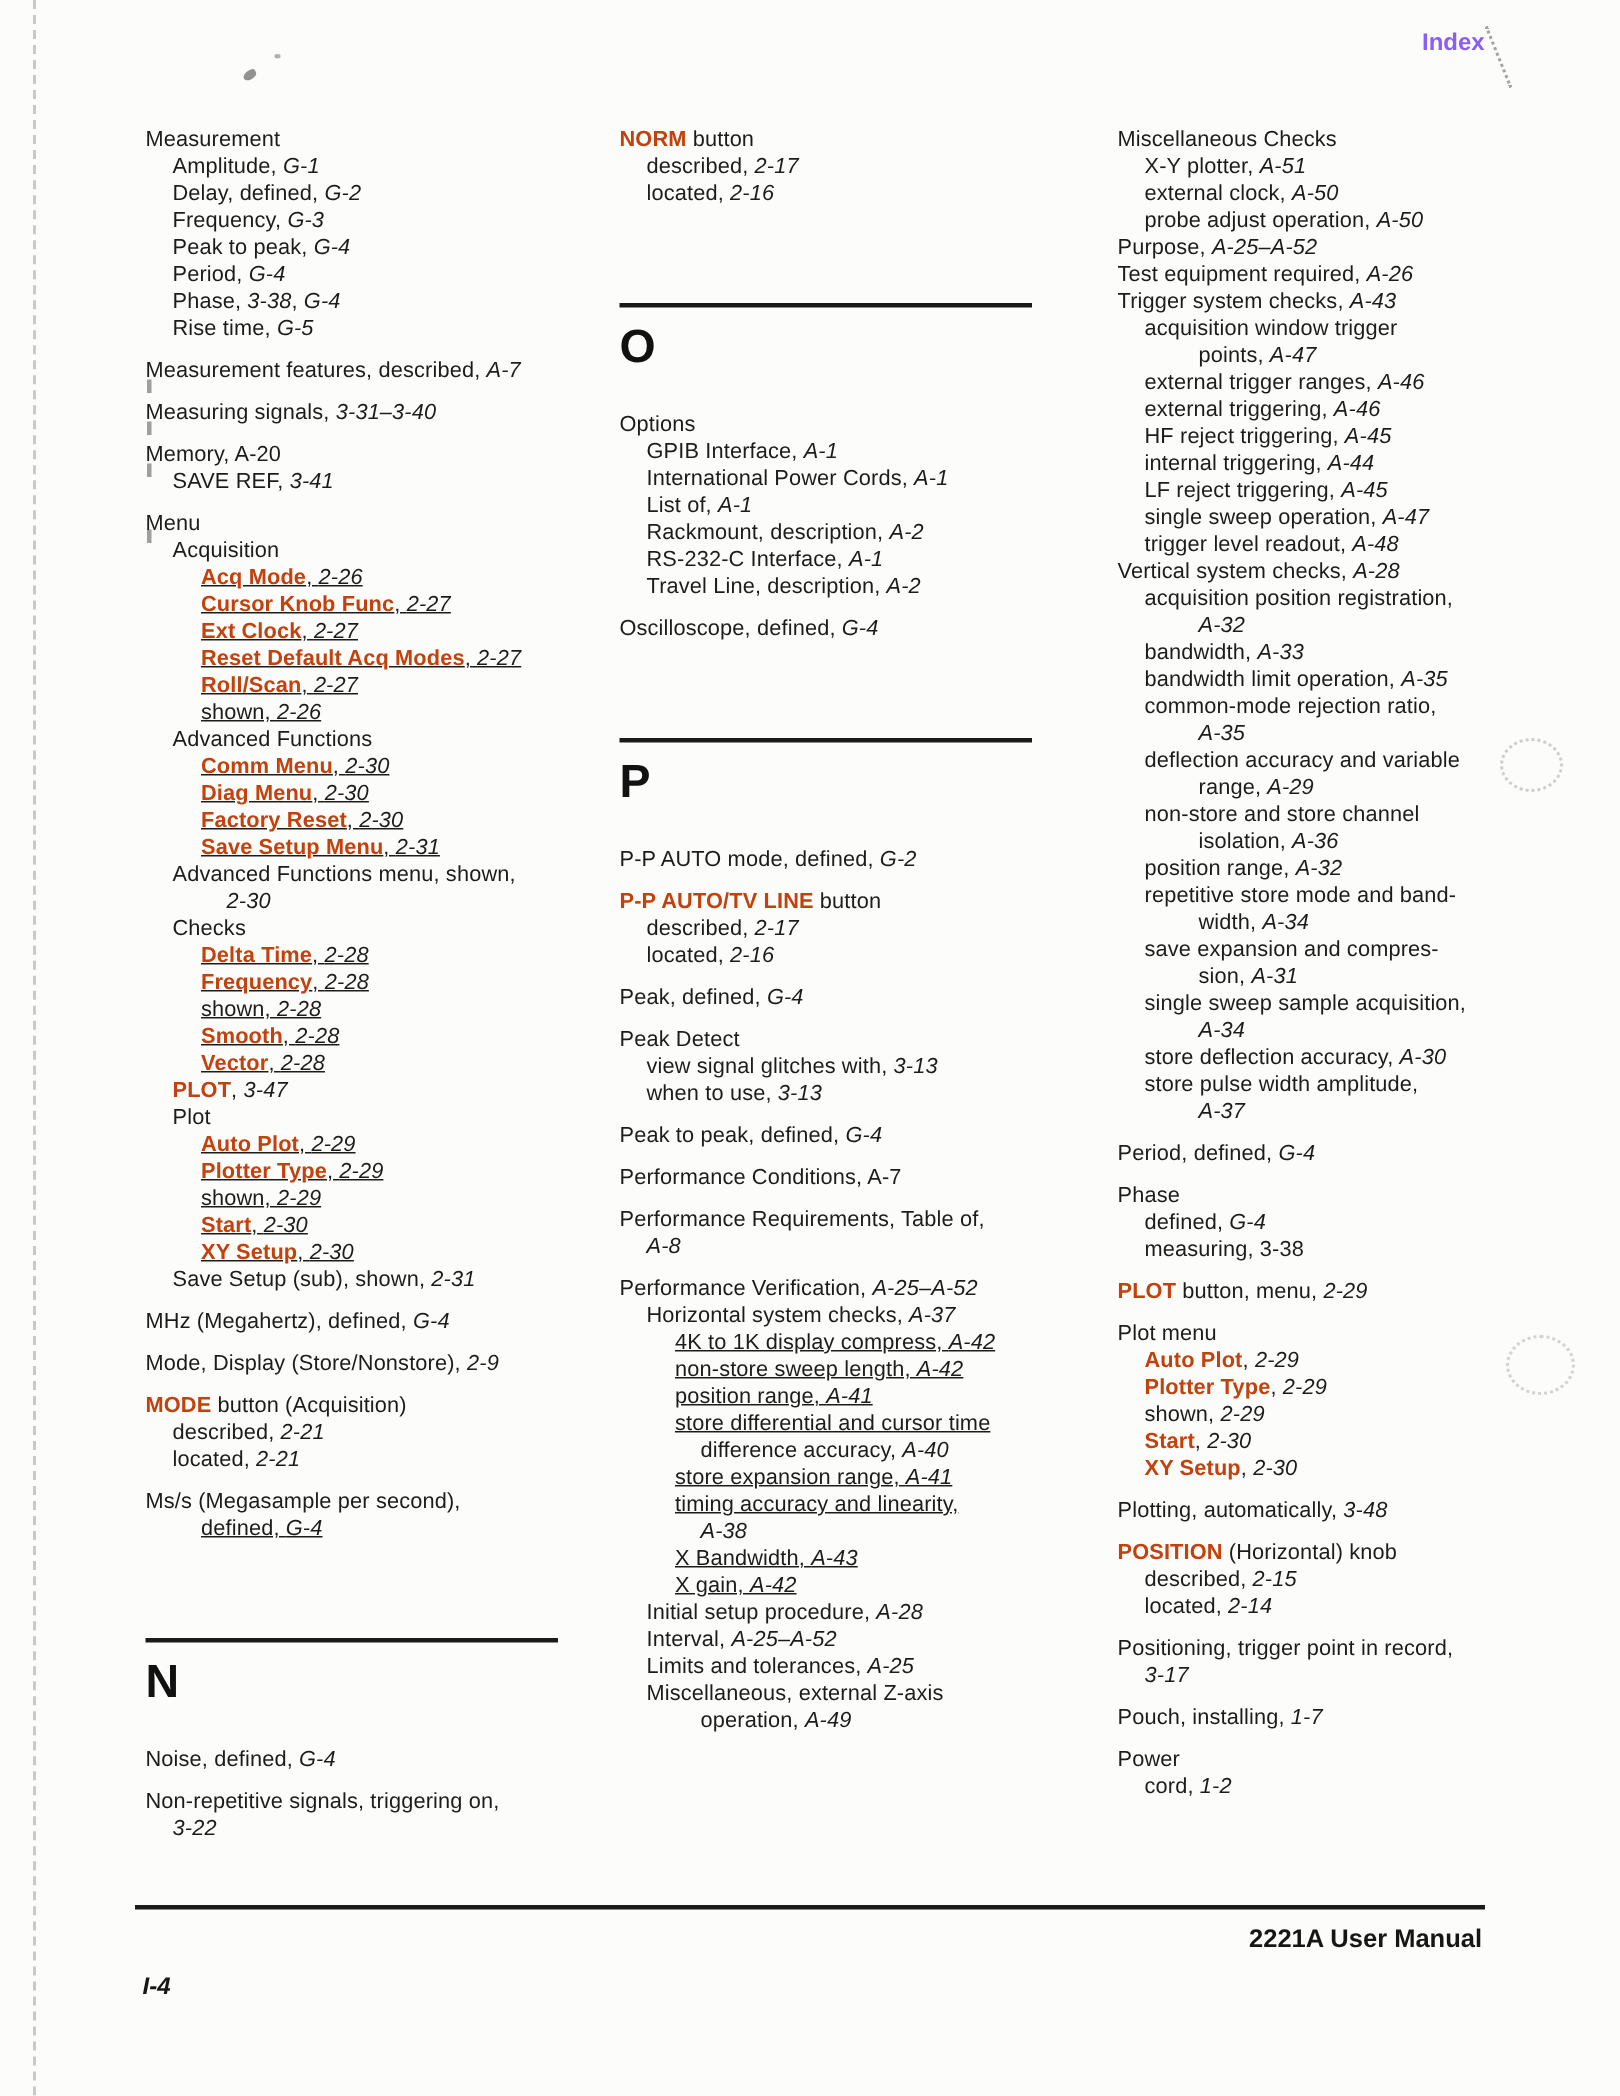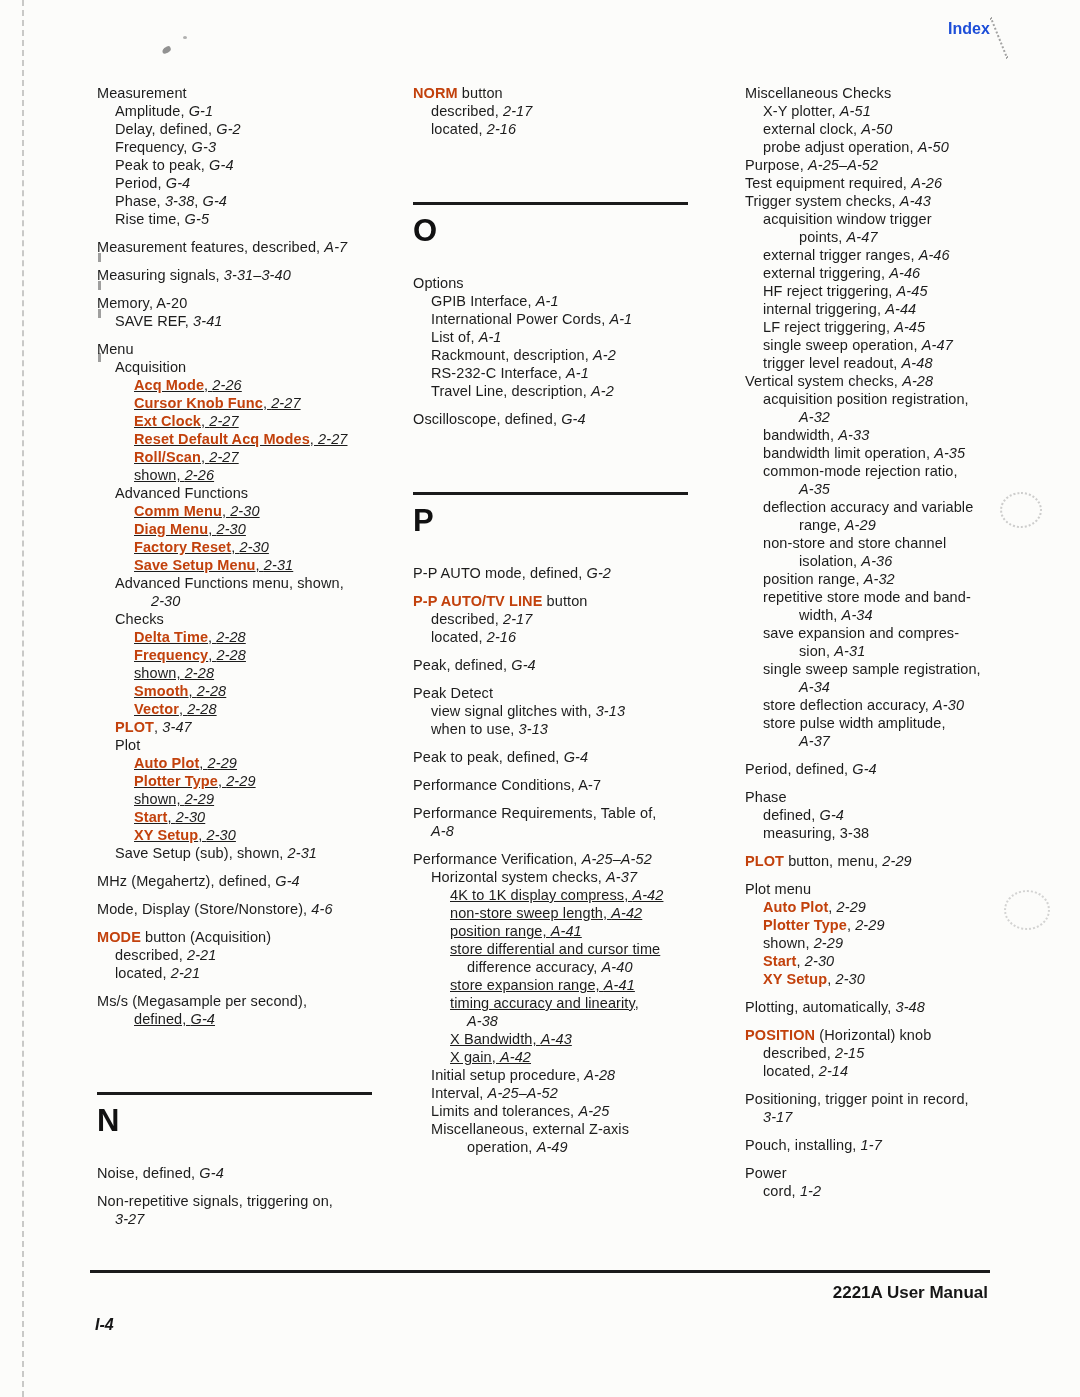--- a/index.html
+++ b/index.html
@@ -6,21 +6,21 @@
   body{
     width:1080px;height:1397px;
     position:relative;
     background:#fcfcfa;
     font-family:"Liberation Sans","DejaVu Sans",sans-serif;
     color:#1c1c1c;
     overflow:hidden;
   }
   .page-header{
     position:absolute;top:20px;left:948px;
-    font-size:16px;font-weight:700;color:#1d4ed8;
+    font-size:16px;font-weight:700;color:#8b5cf6;
   }
   .col{position:absolute;top:84px;}
   .col-1{left:97px;width:306px;}
   .col-2{left:413px;width:300px;}
   .col-3{left:745px;width:292px;}
   .entry{margin-bottom:10px;}
   .line{
     font-size:14.5px;line-height:18px;color:#1c1c1c;
     letter-spacing:0.1px;
     white-space:nowrap;
@@ -121,41 +121,41 @@
       <div class="line i2"><b>Plotter Type</b>, <i>2-29</i></div>
       <div class="line i2">shown, <i>2-29</i></div>
       <div class="line i2"><b>Start</b>, <i>2-30</i></div>
       <div class="line i2"><b>XY Setup</b>, <i>2-30</i></div>
       <div class="line i1">Save Setup (sub), shown, <i>2-31</i></div>
     </div>
     <div class="entry">
       <div class="line i0">MHz (Megahertz), defined, <i>G-4</i></div>
     </div>
     <div class="entry">
-      <div class="line i0">Mode, Display (Store/Nonstore), <i>4-6</i></div>
+      <div class="line i0">Mode, Display (Store/Nonstore), <i>2-9</i></div>
     </div>
     <div class="entry">
       <div class="line i0"><b>MODE</b> button (Acquisition)</div>
       <div class="line i1">described, <i>2-21</i></div>
       <div class="line i1">located, <i>2-21</i></div>
     </div>
     <div class="entry">
       <div class="line i0">Ms/s (Megasample per second),</div>
       <div class="line i2">defined, <i>G-4</i></div>
     </div>
     <div class="section">
       <div class="rule"></div>
       <div class="letter">N</div>
     </div>
     <div class="entry">
       <div class="line i0">Noise, defined, <i>G-4</i></div>
     </div>
     <div class="entry">
       <div class="line i0">Non-repetitive signals, triggering on,</div>
-      <div class="line i1"><i>3-27</i></div>
+      <div class="line i1"><i>3-22</i></div>
     </div>
   </div>
 <div class="col col-2">
     <div class="entry">
       <div class="line i0"><b>NORM</b> button</div>
       <div class="line i1">described, <i>2-17</i></div>
       <div class="line i1">located, <i>2-16</i></div>
     </div>
     <div class="section">
       <div class="rule"></div>
@@ -250,21 +250,21 @@
       <div class="line i3"><i>A-35</i></div>
       <div class="line i1">deflection accuracy and variable</div>
       <div class="line i3">range, <i>A-29</i></div>
       <div class="line i1">non-store and store channel</div>
       <div class="line i3">isolation, <i>A-36</i></div>
       <div class="line i1">position range, <i>A-32</i></div>
       <div class="line i1">repetitive store mode and band-</div>
       <div class="line i3">width, <i>A-34</i></div>
       <div class="line i1">save expansion and compres-</div>
       <div class="line i3">sion, <i>A-31</i></div>
-      <div class="line i1">single sweep sample registration,</div>
+      <div class="line i1">single sweep sample acquisition,</div>
       <div class="line i3"><i>A-34</i></div>
       <div class="line i1">store deflection accuracy, <i>A-30</i></div>
       <div class="line i1">store pulse width amplitude,</div>
       <div class="line i3"><i>A-37</i></div>
     </div>
     <div class="entry">
       <div class="line i0">Period, defined, <i>G-4</i></div>
     </div>
     <div class="entry">
       <div class="line i0">Phase</div>

